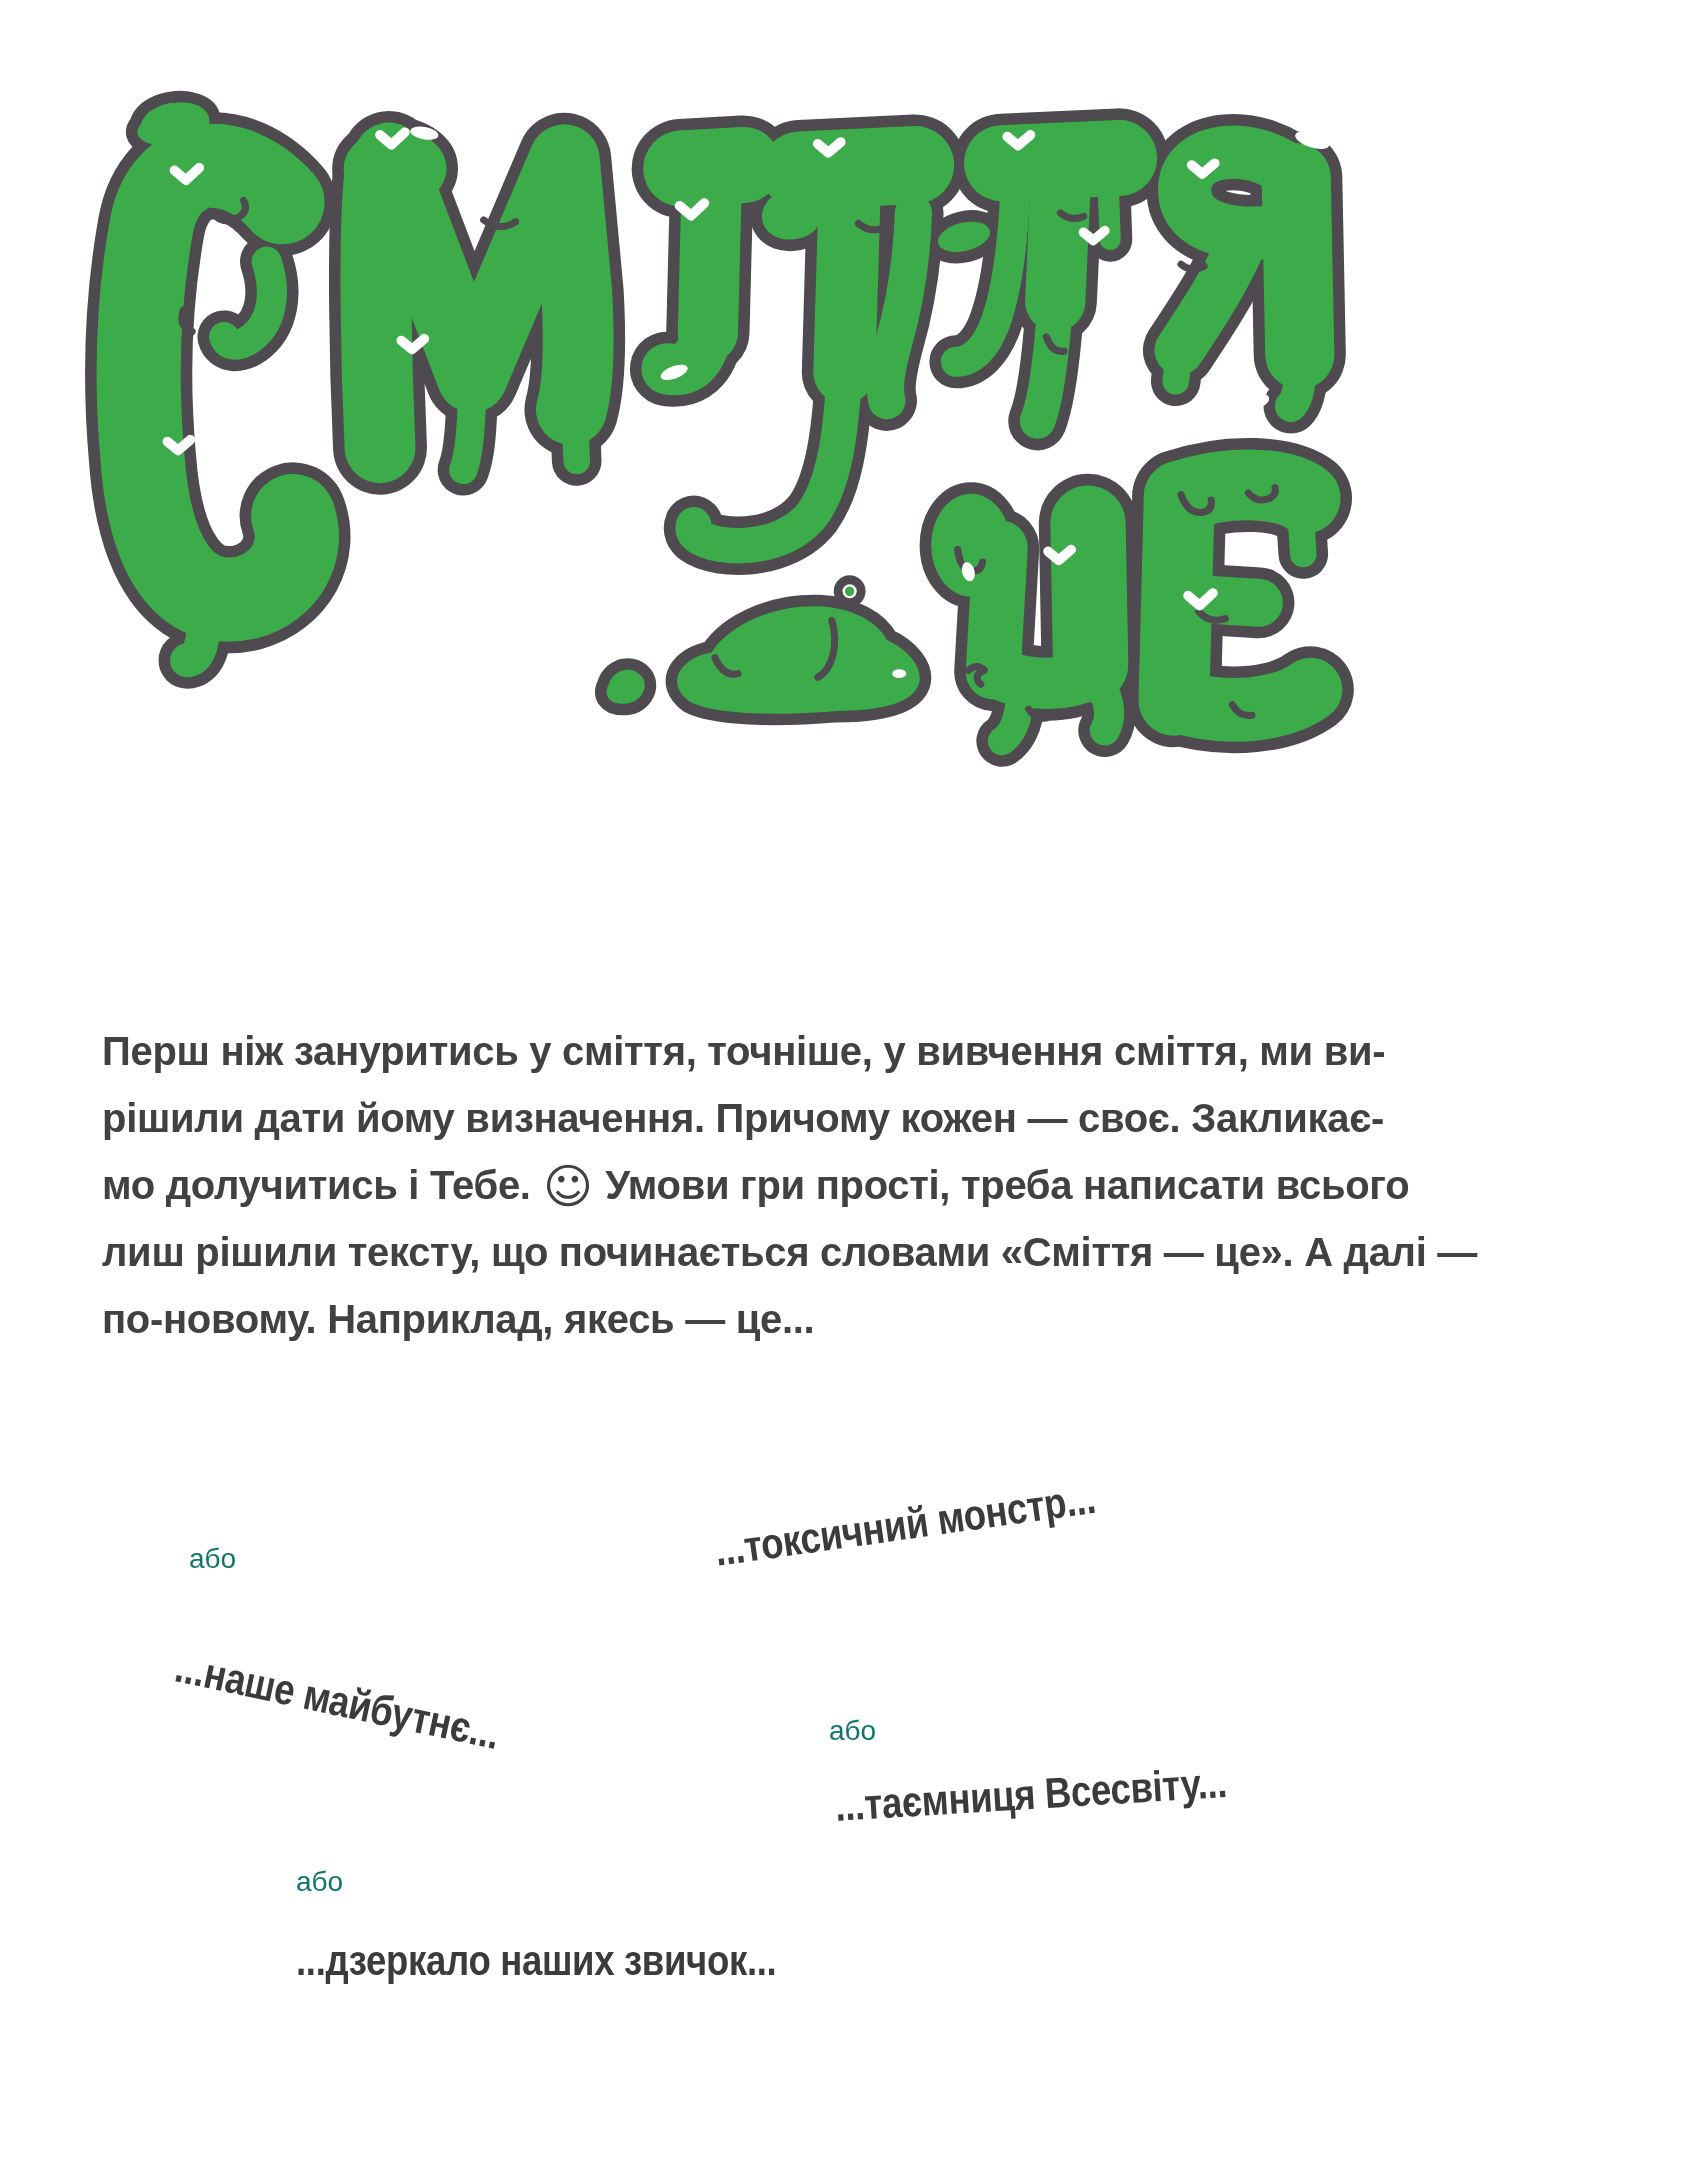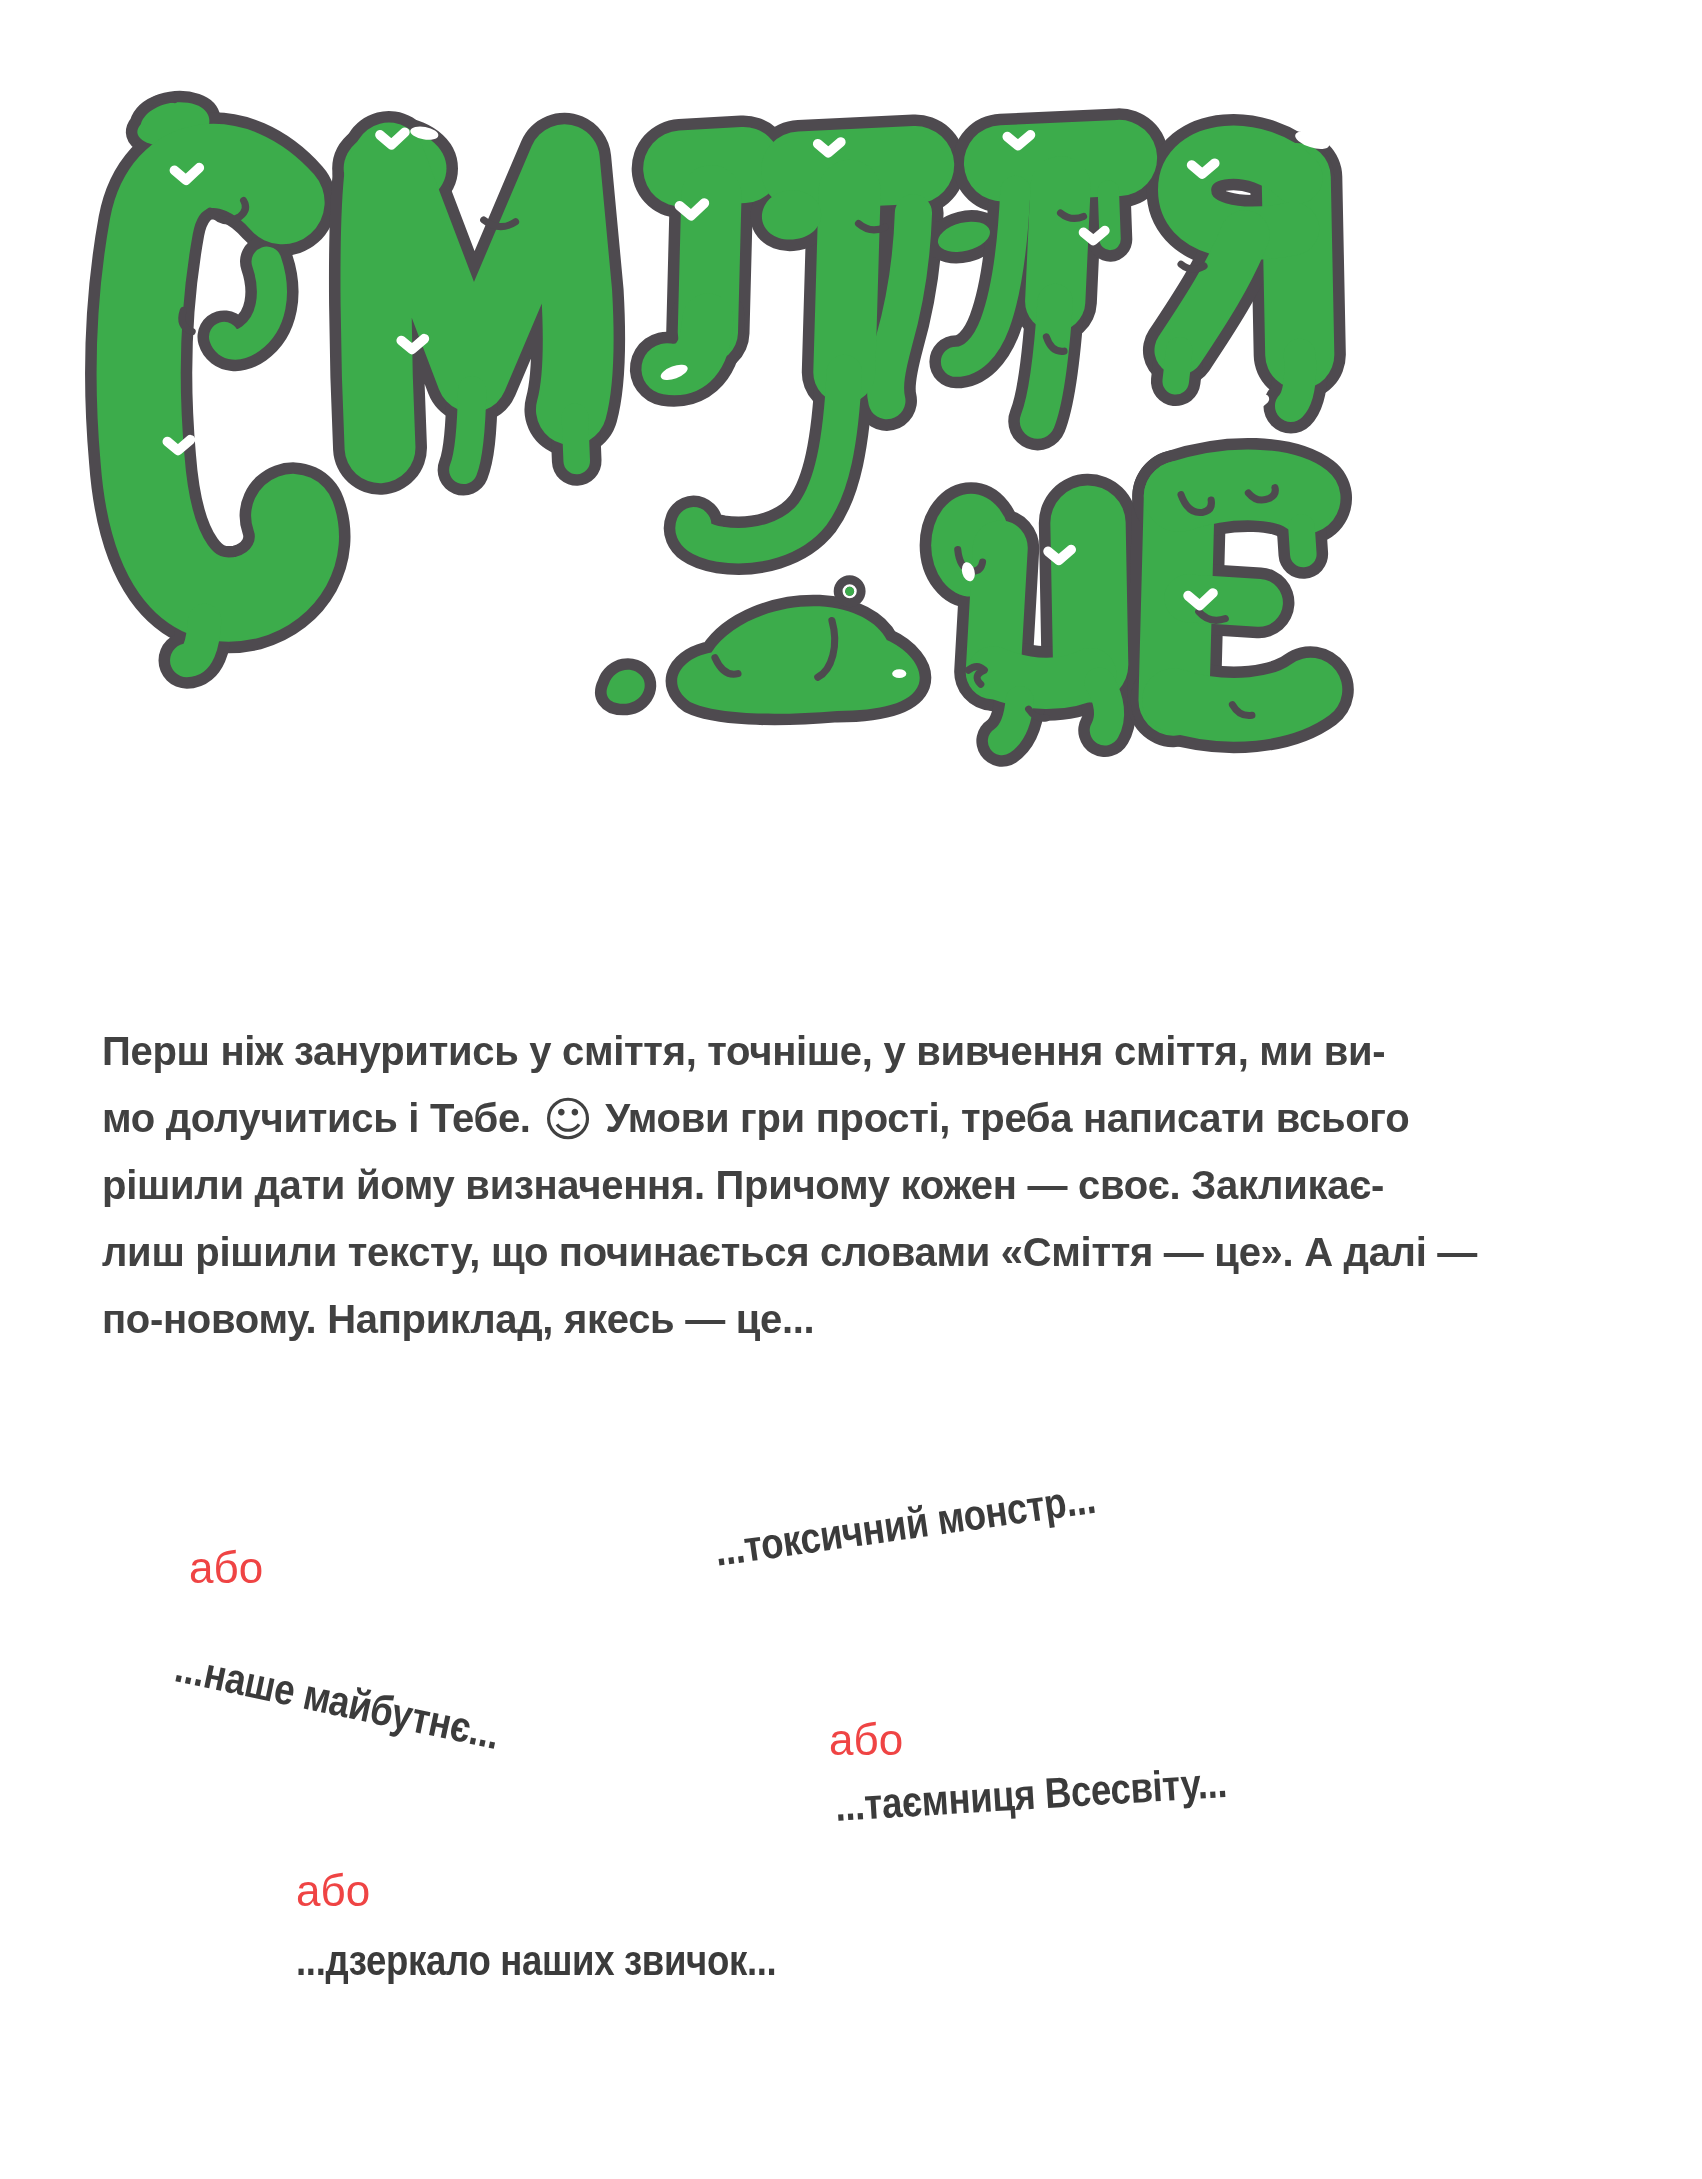--- a/index.html
+++ b/index.html
@@ -63,21 +63,21 @@
   
   .phrase, .connector { position: absolute; white-space: nowrap; }
   .phrase {
     font-weight: bold;
     font-size: 43px;
     color: #3b3b3b;
     transform-origin: 0 50%;
     display: inline-block;
     letter-spacing: -0.4px;
   }
-  .connector { font-size: 44px; color: #ef4444; }
+  .connector { font-size: 28px; color: #0f766e; }
 
   #phrase-toxic    { left: 715px;  top: 1527px; transform: rotate(-8deg)  scaleX(0.85); }
   #connector-1     { left: 189px;  top: 1543px; }
   #phrase-future   { left: 176px;  top: 1642px; transform: rotate(12deg)  scaleX(0.85); }
   #connector-2     { left: 829px;  top: 1715px; }
   #phrase-universe { left: 835px;  top: 1782px; transform: rotate(-3.5deg) scaleX(0.85); }
   #connector-3     { left: 296px;  top: 1866px; }
   #phrase-mirror   { left: 296px;  top: 1936px; transform: scaleX(0.85); }
 </style>
 </head>
@@ -258,24 +258,24 @@
       <path class="hl" d="M 1182,622 l 12,10 l 14,-12"></path>
       <ellipse class="hl-fill" cx="1092" cy="645" rx="7" ry="11" transform="rotate(-15 1092 645)"></ellipse>
       <path class="hl" d="M 1340,672 l 13,11 l 15,-14"></path>
       <path class="hl" d="M 1400,452 l 12,10 l 14,-12"></path>
       <ellipse class="hl-fill" cx="1014" cy="760" rx="8" ry="5"></ellipse>
     </g>
   </svg>
 
   <div class="intro">
     <div class="intro-line">Перш ніж зануритись у сміття, точніше, у вивчення сміття, ми ви-</div>
+    <div class="intro-line">рішили дати йому визначення. Причому кожен — своє. Закликає-</div>
     <div class="intro-line">
       <span>мо долучитись і Тебе.</span><span class="smiley">☺</span><span>Умови гри прості, треба написати всього</span>
     </div>
-    <div class="intro-line">рішили дати йому визначення. Причому кожен — своє. Закликає-</div>
     <div class="intro-line">лиш рішили тексту, що починається словами «Сміття — це». А далі —</div>
     <div class="intro-line">по-новому. Наприклад, якесь — це...</div>
   </div>
 
   <span class="phrase" id="phrase-toxic">...токсичний монстр...</span>
   <span class="connector" id="connector-1">або</span>
   <span class="phrase" id="phrase-future">...наше майбутнє...</span>
   <span class="connector" id="connector-2">або</span>
   <span class="phrase" id="phrase-universe">...таємниця Всесвіту...</span>
   <span class="connector" id="connector-3">або</span>

